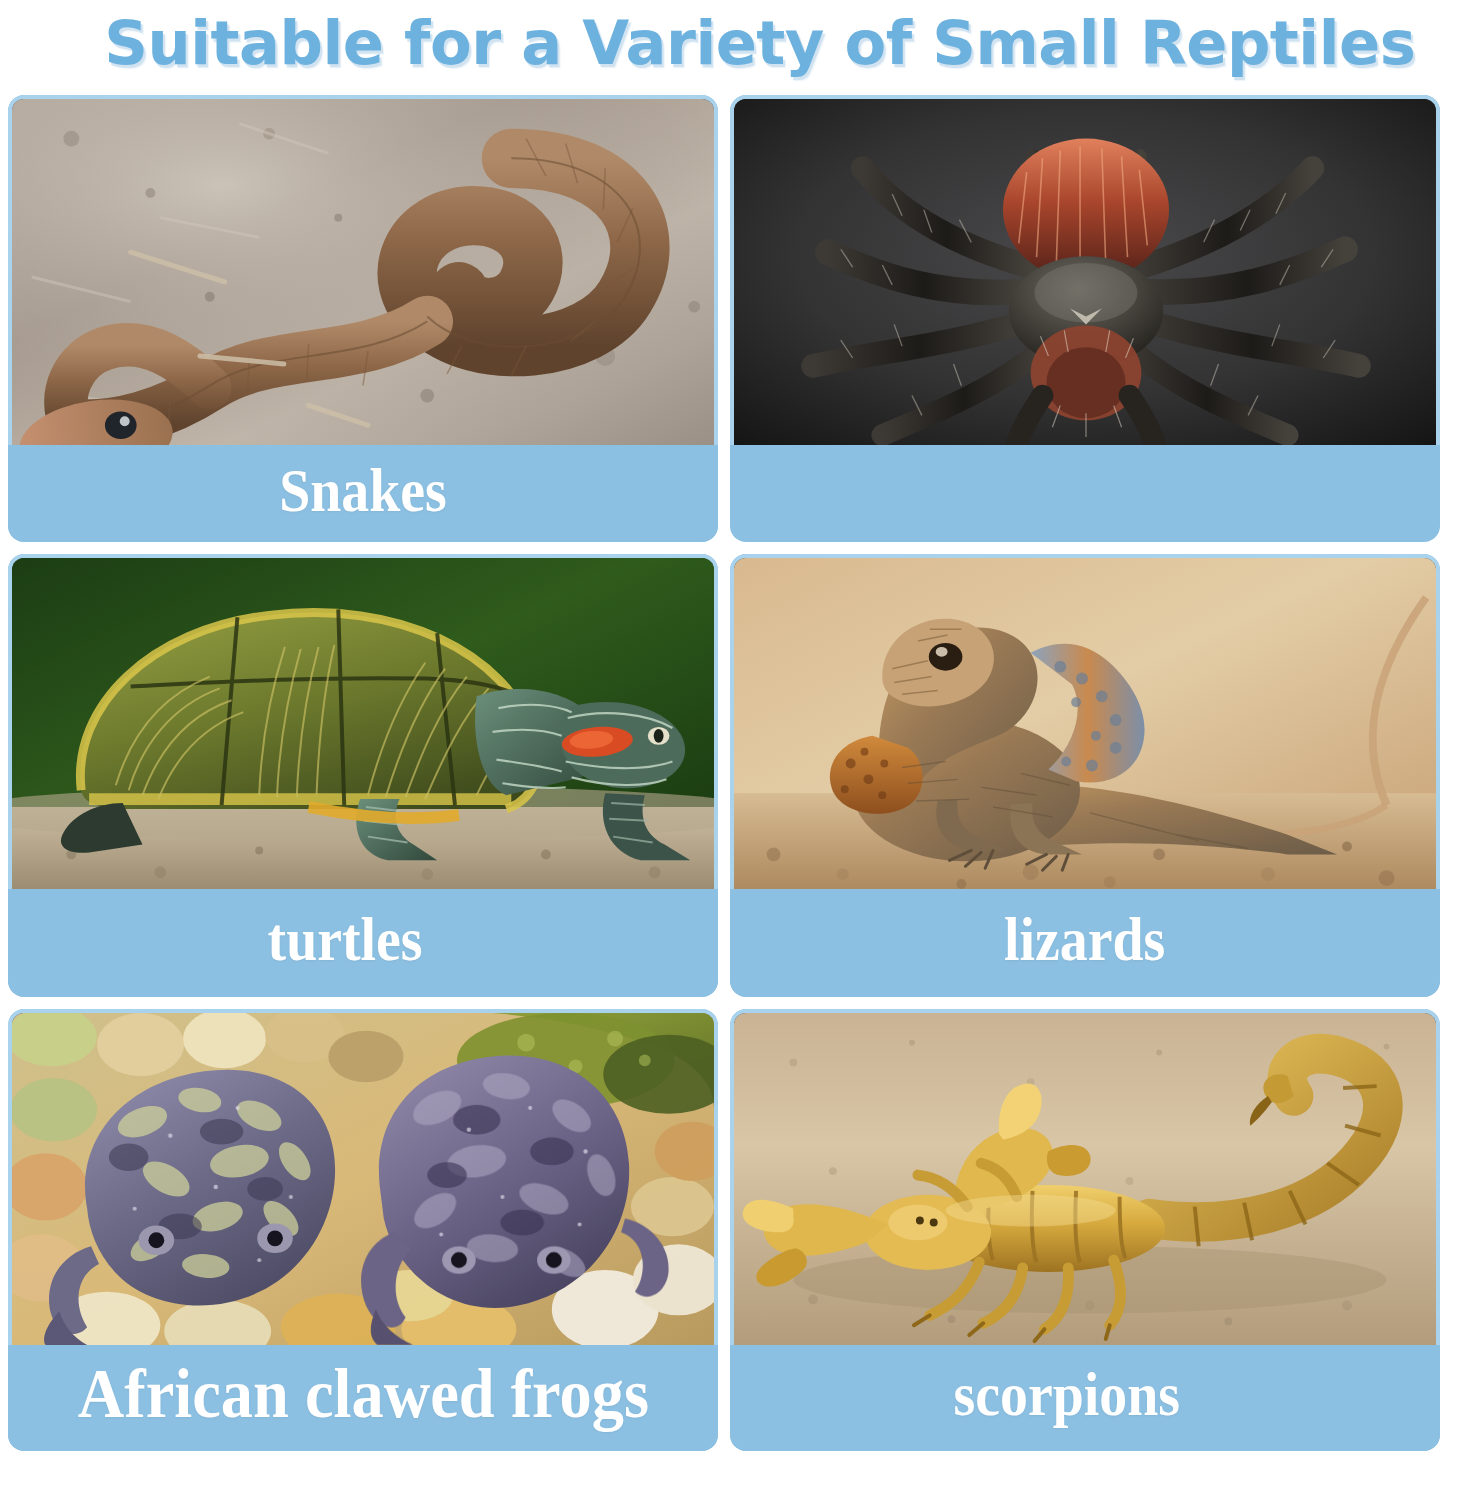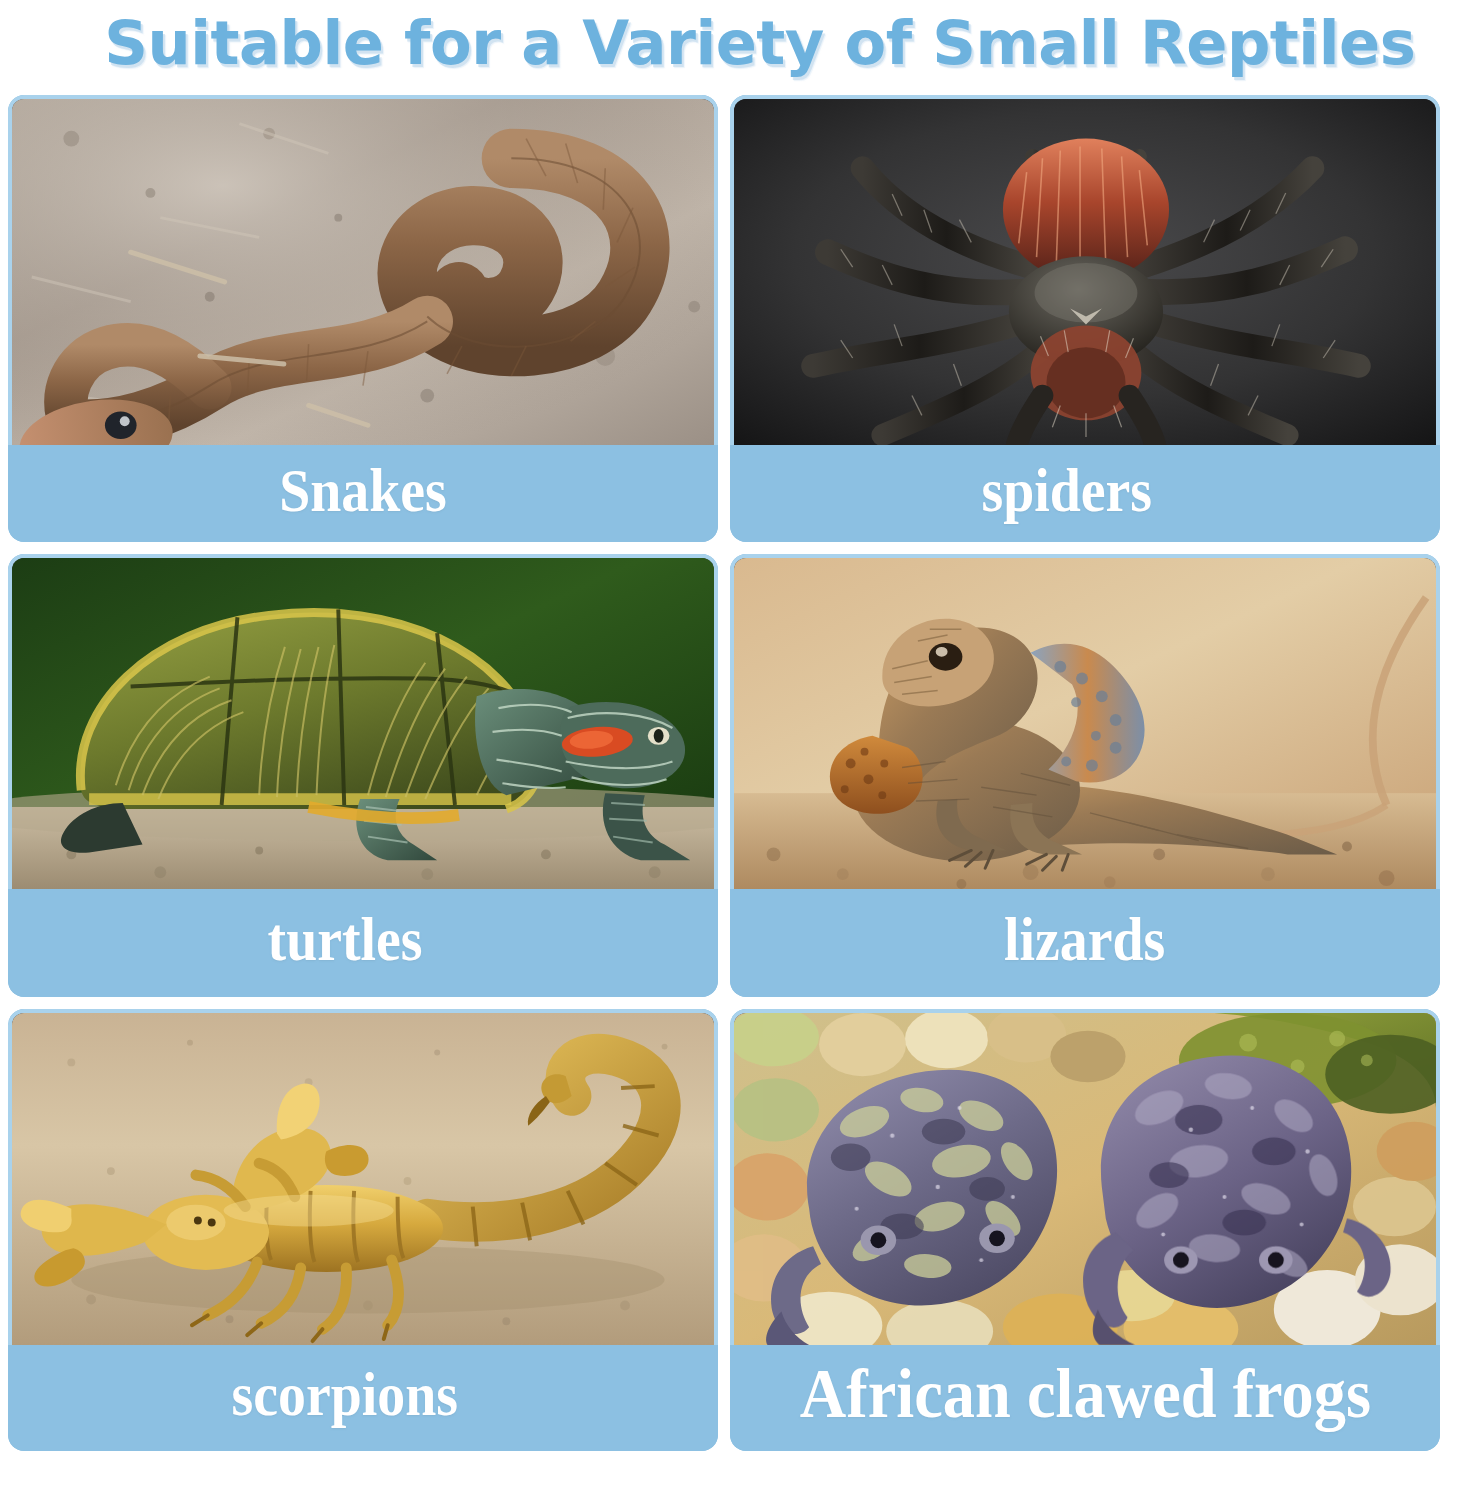--- a/index.html
+++ b/index.html
@@ -296,23 +296,20 @@
               <path d="M356 318 L356 342"></path>
               <path d="M384 310 L392 332"></path>
           </g>
 
           <g stroke="#272420" stroke-width="22" fill="none" stroke-linecap="round">
             <path d="M312 300 C292 330 288 342 286 350"></path>
             <path d="M400 300 C420 330 424 342 426 350"></path>
           </g>
         </svg>
       </div>
-      <div class="label-band">
-        <span class="label-text shifted">spiders</span>
-      </div>
     </div>
 
     <div class="card r2">
       <div class="photo">
         <svg viewBox="0 0 710 335" preserveAspectRatio="none">
           <defs>
             <linearGradient id="turtBg" x1="0" y1="0" x2="1" y2="1">
               <stop offset="0%" stop-color="#1c3d14"></stop>
               <stop offset="45%" stop-color="#2f5b1c"></stop>
               <stop offset="100%" stop-color="#16350f"></stop>
@@ -520,20 +517,155 @@
               <path d="M262 252 L322 262"></path>
               <path d="M290 218 L340 230"></path>
             <path d="M360 258 L430 276"></path>
               <path d="M400 268 L470 286"></path>
               <path d="M448 280 L520 294"></path>
           </g>
         </svg>
       </div>
       <div class="label-band">
         <span class="label-text">lizards</span>
+      </div>
+    </div>
+
+    <div class="card r3">
+      <div class="photo">
+        <svg viewBox="0 0 710 336" preserveAspectRatio="none">
+          <defs>
+            <linearGradient id="gravelG" x1="0" y1="0" x2="1" y2="1">
+              <stop offset="0%" stop-color="#cfc08c"></stop>
+              <stop offset="50%" stop-color="#d9b978"></stop>
+              <stop offset="100%" stop-color="#b89a5e"></stop>
+            </linearGradient>
+            <linearGradient id="frogG" x1="0.2" y1="0" x2="0.8" y2="1">
+              <stop offset="0%" stop-color="#8d89a8"></stop>
+              <stop offset="45%" stop-color="#6d6a88"></stop>
+              <stop offset="100%" stop-color="#4b4862"></stop>
+            </linearGradient>
+            <linearGradient id="frogG2" x1="0.2" y1="0" x2="0.8" y2="1">
+              <stop offset="0%" stop-color="#8e86a6"></stop>
+              <stop offset="50%" stop-color="#6b6386"></stop>
+              <stop offset="100%" stop-color="#45405c"></stop>
+            </linearGradient>
+            <linearGradient id="mossG" x1="0" y1="0" x2="1" y2="1">
+              <stop offset="0%" stop-color="#98a83e"></stop>
+              <stop offset="100%" stop-color="#5f7026"></stop>
+            </linearGradient>
+          </defs>
+          <rect width="710" height="336" fill="url(#gravelG)"></rect>
+
+          <path d="M400 0 C470 -6 560 4 640 30 C690 46 710 72 710 96 L710 0 Z" fill="url(#mossG)"></path>
+          <ellipse cx="560" cy="48" rx="110" ry="48" fill="#7e9130" opacity="0.9"></ellipse>
+          <ellipse cx="664" cy="62" rx="66" ry="40" fill="#4d5f22" opacity="0.9"></ellipse>
+          <g fill="#b7c65e" opacity="0.5">
+            <circle cx="520" cy="30" r="9"></circle>
+              <circle cx="570" cy="54" r="7"></circle>
+              <circle cx="610" cy="26" r="8"></circle>
+            <circle cx="480" cy="60" r="6"></circle>
+              <circle cx="640" cy="48" r="6"></circle>
+          </g>
+
+          <g opacity="0.95">
+            <ellipse cx="40" cy="24" rx="46" ry="30" fill="#c8d08a"></ellipse>
+            <ellipse cx="130" cy="32" rx="44" ry="32" fill="#e3cf9e"></ellipse>
+            <ellipse cx="215" cy="26" rx="42" ry="30" fill="#efe3bd"></ellipse>
+            <ellipse cx="296" cy="22" rx="40" ry="28" fill="#d9c089"></ellipse>
+            <ellipse cx="42" cy="98" rx="44" ry="32" fill="#b8c183"></ellipse>
+            <ellipse cx="34" cy="176" rx="42" ry="34" fill="#d9a46a"></ellipse>
+            <ellipse cx="30" cy="258" rx="44" ry="34" fill="#e0bd86"></ellipse>
+            <ellipse cx="96" cy="316" rx="54" ry="34" fill="#efe6c6"></ellipse>
+            <ellipse cx="208" cy="322" rx="54" ry="32" fill="#e7dcb6"></ellipse>
+            <ellipse cx="330" cy="318" rx="58" ry="34" fill="#ddb257"></ellipse>
+            <ellipse cx="452" cy="320" rx="58" ry="34" fill="#e5bf6b"></ellipse>
+            <ellipse cx="402" cy="286" rx="44" ry="26" fill="#e8d894"></ellipse>
+            <ellipse cx="600" cy="300" rx="54" ry="40" fill="#f2ece0"></ellipse>
+            <ellipse cx="674" cy="270" rx="46" ry="36" fill="#efe7d4"></ellipse>
+            <ellipse cx="668" cy="196" rx="42" ry="30" fill="#dcc58f"></ellipse>
+            <ellipse cx="688" cy="140" rx="38" ry="30" fill="#cf9f5e"></ellipse>
+            <ellipse cx="358" cy="44" rx="38" ry="26" fill="#bba06a"></ellipse>
+          </g>
+
+          <path d="M76 198 C64 136 104 82 170 64 C238 46 300 66 320 120 C338 168 320 236 268 272 C212 310 138 300 104 262 C86 242 78 220 76 198 Z" fill="url(#frogG)"></path>
+
+          <g fill="#cdd09a" opacity="0.75">
+            <ellipse cx="132" cy="110" rx="26" ry="14" transform="rotate(-20 132 110)"></ellipse>
+            <ellipse cx="190" cy="88" rx="22" ry="12" transform="rotate(10 190 88)"></ellipse>
+            <ellipse cx="250" cy="104" rx="24" ry="13" transform="rotate(25 250 104)"></ellipse>
+            <ellipse cx="286" cy="150" rx="22" ry="12" transform="rotate(55 286 150)"></ellipse>
+            <ellipse cx="230" cy="150" rx="30" ry="16" transform="rotate(-10 230 150)"></ellipse>
+            <ellipse cx="156" cy="168" rx="26" ry="14" transform="rotate(30 156 168)"></ellipse>
+            <ellipse cx="208" cy="206" rx="26" ry="14" transform="rotate(-15 208 206)"></ellipse>
+            <ellipse cx="272" cy="208" rx="22" ry="12" transform="rotate(45 272 208)"></ellipse>
+            <ellipse cx="140" cy="236" rx="22" ry="12" transform="rotate(-30 140 236)"></ellipse>
+            <ellipse cx="196" cy="256" rx="24" ry="12" transform="rotate(5 196 256)"></ellipse>
+          </g>
+          <g fill="#3c3952" opacity="0.55">
+            <ellipse cx="118" cy="146" rx="20" ry="14"></ellipse>
+              <ellipse cx="212" cy="120" rx="22" ry="13"></ellipse>
+            <ellipse cx="170" cy="216" rx="22" ry="13"></ellipse>
+              <ellipse cx="256" cy="178" rx="18" ry="12"></ellipse>
+          </g>
+
+          <ellipse cx="146" cy="230" rx="18" ry="15" fill="#9a97ae"></ellipse>
+          <ellipse cx="146" cy="230" rx="8" ry="8" fill="#16141f"></ellipse>
+          <ellipse cx="266" cy="228" rx="18" ry="15" fill="#9a97ae"></ellipse>
+          <ellipse cx="266" cy="228" rx="8" ry="8" fill="#16141f"></ellipse>
+
+          <path d="M80 236 C52 244 34 268 38 298 C42 324 64 332 76 318 C62 296 64 266 88 254 Z" fill="#6d6a88"></path>
+          <path d="M48 302 C34 316 30 330 34 336 L76 336 C62 328 52 316 48 302 Z" fill="#5a5777"></path>
+
+          <path d="M372 176 C364 104 410 52 486 44 C566 36 620 84 624 152 C628 218 584 282 512 296 C444 310 388 262 376 208 Z" fill="url(#frogG2)"></path>
+          <g fill="#b0a9c4" opacity="0.55">
+            <ellipse cx="430" cy="96" rx="26" ry="15" transform="rotate(-25 430 96)"></ellipse>
+            <ellipse cx="500" cy="74" rx="24" ry="13" transform="rotate(8 500 74)"></ellipse>
+            <ellipse cx="566" cy="104" rx="22" ry="13" transform="rotate(35 566 104)"></ellipse>
+            <ellipse cx="596" cy="164" rx="22" ry="13" transform="rotate(70 596 164)"></ellipse>
+            <ellipse cx="470" cy="150" rx="30" ry="16" transform="rotate(-8 470 150)"></ellipse>
+            <ellipse cx="538" cy="188" rx="26" ry="14" transform="rotate(20 538 188)"></ellipse>
+            <ellipse cx="428" cy="200" rx="24" ry="14" transform="rotate(-35 428 200)"></ellipse>
+            <ellipse cx="486" cy="238" rx="26" ry="14" transform="rotate(5 486 238)"></ellipse>
+            <ellipse cx="560" cy="252" rx="22" ry="12" transform="rotate(30 560 252)"></ellipse>
+          </g>
+          <g fill="#3a3353" opacity="0.6">
+            <ellipse cx="470" cy="108" rx="24" ry="15"></ellipse>
+              <ellipse cx="546" cy="140" rx="22" ry="14"></ellipse>
+            <ellipse cx="440" cy="164" rx="20" ry="13"></ellipse>
+              <ellipse cx="516" cy="212" rx="22" ry="13"></ellipse>
+          </g>
+
+          <ellipse cx="452" cy="250" rx="17" ry="14" fill="#9d97b2"></ellipse>
+          <ellipse cx="452" cy="250" rx="8" ry="8" fill="#17141f"></ellipse>
+          <ellipse cx="548" cy="250" rx="17" ry="14" fill="#9d97b2"></ellipse>
+          <ellipse cx="548" cy="250" rx="8" ry="8" fill="#17141f"></ellipse>
+
+          <path d="M386 222 C356 234 346 266 358 296 C370 322 392 324 398 308 C382 288 386 254 404 240 Z" fill="#6b6486"></path>
+          <path d="M368 300 C360 318 362 330 370 336 L406 336 C388 328 374 316 368 300 Z" fill="#57506e"></path>
+          <path d="M620 208 C648 214 666 238 664 262 C662 284 642 294 630 282 C644 262 640 230 616 222 Z" fill="#6b6486"></path>
+
+          <g fill="#e6e2f0" opacity="0.65">
+            <circle cx="160" cy="124" r="2.2"></circle>
+              <circle cx="228" cy="96" r="2"></circle>
+              <circle cx="206" cy="176" r="2.2"></circle>
+            <circle cx="282" cy="186" r="2"></circle>
+              <circle cx="124" cy="198" r="2"></circle>
+              <circle cx="250" cy="250" r="2"></circle>
+            <circle cx="462" cy="118" r="2.2"></circle>
+              <circle cx="524" cy="96" r="2"></circle>
+              <circle cx="580" cy="140" r="2.2"></circle>
+            <circle cx="496" cy="186" r="2"></circle>
+              <circle cx="434" cy="224" r="2"></circle>
+              <circle cx="574" cy="214" r="2"></circle>
+          </g>
+        </svg>
+      </div>
+      <div class="label-band">
+        <span class="label-text wide">African clawed frogs</span>
       </div>
     </div>
 
     <div class="card r3">
       <div class="photo">
         <svg viewBox="0 0 710 336" preserveAspectRatio="none">
           <defs>
             <linearGradient id="sandG" x1="0" y1="0" x2="0" y2="1">
               <stop offset="0%" stop-color="#c9b394"></stop>
               <stop offset="40%" stop-color="#d8c6a6"></stop>
@@ -620,149 +752,14 @@
           </g>
 
           <ellipse cx="300" cy="200" rx="86" ry="16" fill="#f5dc90" opacity="0.45"></ellipse>
         </svg>
       </div>
       <div class="label-band">
         <span class="label-text shifted">scorpions</span>
       </div>
     </div>
 
-    <div class="card r3">
-      <div class="photo">
-        <svg viewBox="0 0 710 336" preserveAspectRatio="none">
-          <defs>
-            <linearGradient id="gravelG" x1="0" y1="0" x2="1" y2="1">
-              <stop offset="0%" stop-color="#cfc08c"></stop>
-              <stop offset="50%" stop-color="#d9b978"></stop>
-              <stop offset="100%" stop-color="#b89a5e"></stop>
-            </linearGradient>
-            <linearGradient id="frogG" x1="0.2" y1="0" x2="0.8" y2="1">
-              <stop offset="0%" stop-color="#8d89a8"></stop>
-              <stop offset="45%" stop-color="#6d6a88"></stop>
-              <stop offset="100%" stop-color="#4b4862"></stop>
-            </linearGradient>
-            <linearGradient id="frogG2" x1="0.2" y1="0" x2="0.8" y2="1">
-              <stop offset="0%" stop-color="#8e86a6"></stop>
-              <stop offset="50%" stop-color="#6b6386"></stop>
-              <stop offset="100%" stop-color="#45405c"></stop>
-            </linearGradient>
-            <linearGradient id="mossG" x1="0" y1="0" x2="1" y2="1">
-              <stop offset="0%" stop-color="#98a83e"></stop>
-              <stop offset="100%" stop-color="#5f7026"></stop>
-            </linearGradient>
-          </defs>
-          <rect width="710" height="336" fill="url(#gravelG)"></rect>
-
-          <path d="M400 0 C470 -6 560 4 640 30 C690 46 710 72 710 96 L710 0 Z" fill="url(#mossG)"></path>
-          <ellipse cx="560" cy="48" rx="110" ry="48" fill="#7e9130" opacity="0.9"></ellipse>
-          <ellipse cx="664" cy="62" rx="66" ry="40" fill="#4d5f22" opacity="0.9"></ellipse>
-          <g fill="#b7c65e" opacity="0.5">
-            <circle cx="520" cy="30" r="9"></circle>
-              <circle cx="570" cy="54" r="7"></circle>
-              <circle cx="610" cy="26" r="8"></circle>
-            <circle cx="480" cy="60" r="6"></circle>
-              <circle cx="640" cy="48" r="6"></circle>
-          </g>
-
-          <g opacity="0.95">
-            <ellipse cx="40" cy="24" rx="46" ry="30" fill="#c8d08a"></ellipse>
-            <ellipse cx="130" cy="32" rx="44" ry="32" fill="#e3cf9e"></ellipse>
-            <ellipse cx="215" cy="26" rx="42" ry="30" fill="#efe3bd"></ellipse>
-            <ellipse cx="296" cy="22" rx="40" ry="28" fill="#d9c089"></ellipse>
-            <ellipse cx="42" cy="98" rx="44" ry="32" fill="#b8c183"></ellipse>
-            <ellipse cx="34" cy="176" rx="42" ry="34" fill="#d9a46a"></ellipse>
-            <ellipse cx="30" cy="258" rx="44" ry="34" fill="#e0bd86"></ellipse>
-            <ellipse cx="96" cy="316" rx="54" ry="34" fill="#efe6c6"></ellipse>
-            <ellipse cx="208" cy="322" rx="54" ry="32" fill="#e7dcb6"></ellipse>
-            <ellipse cx="330" cy="318" rx="58" ry="34" fill="#ddb257"></ellipse>
-            <ellipse cx="452" cy="320" rx="58" ry="34" fill="#e5bf6b"></ellipse>
-            <ellipse cx="402" cy="286" rx="44" ry="26" fill="#e8d894"></ellipse>
-            <ellipse cx="600" cy="300" rx="54" ry="40" fill="#f2ece0"></ellipse>
-            <ellipse cx="674" cy="270" rx="46" ry="36" fill="#efe7d4"></ellipse>
-            <ellipse cx="668" cy="196" rx="42" ry="30" fill="#dcc58f"></ellipse>
-            <ellipse cx="688" cy="140" rx="38" ry="30" fill="#cf9f5e"></ellipse>
-            <ellipse cx="358" cy="44" rx="38" ry="26" fill="#bba06a"></ellipse>
-          </g>
-
-          <path d="M76 198 C64 136 104 82 170 64 C238 46 300 66 320 120 C338 168 320 236 268 272 C212 310 138 300 104 262 C86 242 78 220 76 198 Z" fill="url(#frogG)"></path>
-
-          <g fill="#cdd09a" opacity="0.75">
-            <ellipse cx="132" cy="110" rx="26" ry="14" transform="rotate(-20 132 110)"></ellipse>
-            <ellipse cx="190" cy="88" rx="22" ry="12" transform="rotate(10 190 88)"></ellipse>
-            <ellipse cx="250" cy="104" rx="24" ry="13" transform="rotate(25 250 104)"></ellipse>
-            <ellipse cx="286" cy="150" rx="22" ry="12" transform="rotate(55 286 150)"></ellipse>
-            <ellipse cx="230" cy="150" rx="30" ry="16" transform="rotate(-10 230 150)"></ellipse>
-            <ellipse cx="156" cy="168" rx="26" ry="14" transform="rotate(30 156 168)"></ellipse>
-            <ellipse cx="208" cy="206" rx="26" ry="14" transform="rotate(-15 208 206)"></ellipse>
-            <ellipse cx="272" cy="208" rx="22" ry="12" transform="rotate(45 272 208)"></ellipse>
-            <ellipse cx="140" cy="236" rx="22" ry="12" transform="rotate(-30 140 236)"></ellipse>
-            <ellipse cx="196" cy="256" rx="24" ry="12" transform="rotate(5 196 256)"></ellipse>
-          </g>
-          <g fill="#3c3952" opacity="0.55">
-            <ellipse cx="118" cy="146" rx="20" ry="14"></ellipse>
-              <ellipse cx="212" cy="120" rx="22" ry="13"></ellipse>
-            <ellipse cx="170" cy="216" rx="22" ry="13"></ellipse>
-              <ellipse cx="256" cy="178" rx="18" ry="12"></ellipse>
-          </g>
-
-          <ellipse cx="146" cy="230" rx="18" ry="15" fill="#9a97ae"></ellipse>
-          <ellipse cx="146" cy="230" rx="8" ry="8" fill="#16141f"></ellipse>
-          <ellipse cx="266" cy="228" rx="18" ry="15" fill="#9a97ae"></ellipse>
-          <ellipse cx="266" cy="228" rx="8" ry="8" fill="#16141f"></ellipse>
-
-          <path d="M80 236 C52 244 34 268 38 298 C42 324 64 332 76 318 C62 296 64 266 88 254 Z" fill="#6d6a88"></path>
-          <path d="M48 302 C34 316 30 330 34 336 L76 336 C62 328 52 316 48 302 Z" fill="#5a5777"></path>
-
-          <path d="M372 176 C364 104 410 52 486 44 C566 36 620 84 624 152 C628 218 584 282 512 296 C444 310 388 262 376 208 Z" fill="url(#frogG2)"></path>
-          <g fill="#b0a9c4" opacity="0.55">
-            <ellipse cx="430" cy="96" rx="26" ry="15" transform="rotate(-25 430 96)"></ellipse>
-            <ellipse cx="500" cy="74" rx="24" ry="13" transform="rotate(8 500 74)"></ellipse>
-            <ellipse cx="566" cy="104" rx="22" ry="13" transform="rotate(35 566 104)"></ellipse>
-            <ellipse cx="596" cy="164" rx="22" ry="13" transform="rotate(70 596 164)"></ellipse>
-            <ellipse cx="470" cy="150" rx="30" ry="16" transform="rotate(-8 470 150)"></ellipse>
-            <ellipse cx="538" cy="188" rx="26" ry="14" transform="rotate(20 538 188)"></ellipse>
-            <ellipse cx="428" cy="200" rx="24" ry="14" transform="rotate(-35 428 200)"></ellipse>
-            <ellipse cx="486" cy="238" rx="26" ry="14" transform="rotate(5 486 238)"></ellipse>
-            <ellipse cx="560" cy="252" rx="22" ry="12" transform="rotate(30 560 252)"></ellipse>
-          </g>
-          <g fill="#3a3353" opacity="0.6">
-            <ellipse cx="470" cy="108" rx="24" ry="15"></ellipse>
-              <ellipse cx="546" cy="140" rx="22" ry="14"></ellipse>
-            <ellipse cx="440" cy="164" rx="20" ry="13"></ellipse>
-              <ellipse cx="516" cy="212" rx="22" ry="13"></ellipse>
-          </g>
-
-          <ellipse cx="452" cy="250" rx="17" ry="14" fill="#9d97b2"></ellipse>
-          <ellipse cx="452" cy="250" rx="8" ry="8" fill="#17141f"></ellipse>
-          <ellipse cx="548" cy="250" rx="17" ry="14" fill="#9d97b2"></ellipse>
-          <ellipse cx="548" cy="250" rx="8" ry="8" fill="#17141f"></ellipse>
-
-          <path d="M386 222 C356 234 346 266 358 296 C370 322 392 324 398 308 C382 288 386 254 404 240 Z" fill="#6b6486"></path>
-          <path d="M368 300 C360 318 362 330 370 336 L406 336 C388 328 374 316 368 300 Z" fill="#57506e"></path>
-          <path d="M620 208 C648 214 666 238 664 262 C662 284 642 294 630 282 C644 262 640 230 616 222 Z" fill="#6b6486"></path>
-
-          <g fill="#e6e2f0" opacity="0.65">
-            <circle cx="160" cy="124" r="2.2"></circle>
-              <circle cx="228" cy="96" r="2"></circle>
-              <circle cx="206" cy="176" r="2.2"></circle>
-            <circle cx="282" cy="186" r="2"></circle>
-              <circle cx="124" cy="198" r="2"></circle>
-              <circle cx="250" cy="250" r="2"></circle>
-            <circle cx="462" cy="118" r="2.2"></circle>
-              <circle cx="524" cy="96" r="2"></circle>
-              <circle cx="580" cy="140" r="2.2"></circle>
-            <circle cx="496" cy="186" r="2"></circle>
-              <circle cx="434" cy="224" r="2"></circle>
-              <circle cx="574" cy="214" r="2"></circle>
-          </g>
-        </svg>
-      </div>
-      <div class="label-band">
-        <span class="label-text wide">African clawed frogs</span>
-      </div>
-    </div>
-
   </div>
 </div>
 
 </body></html>

